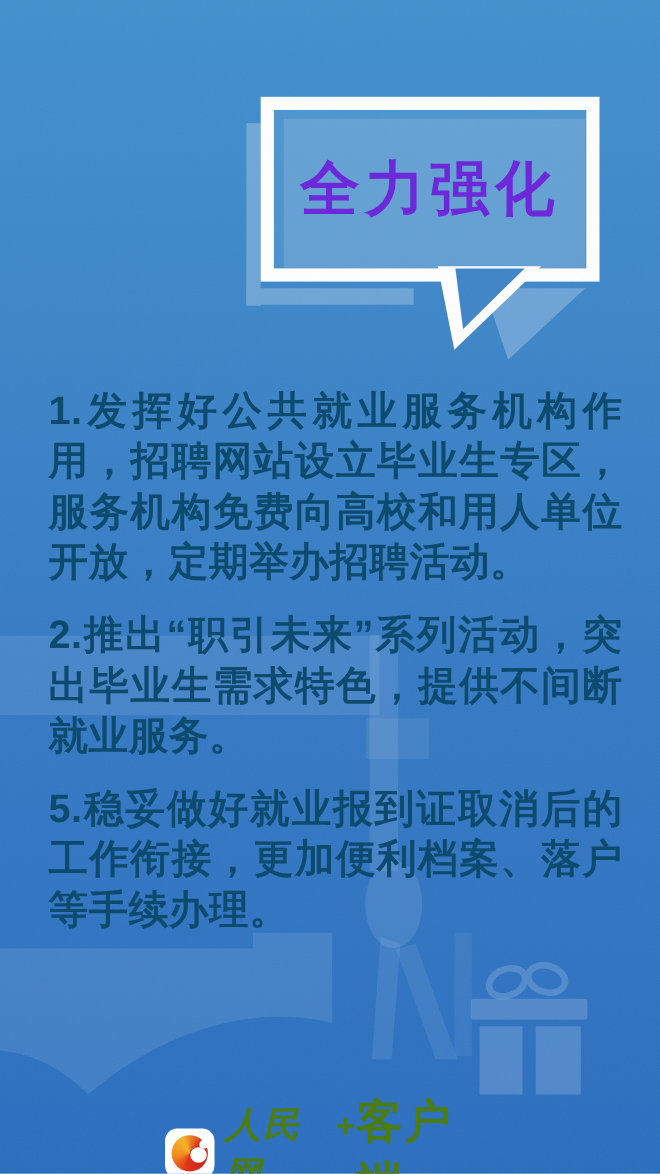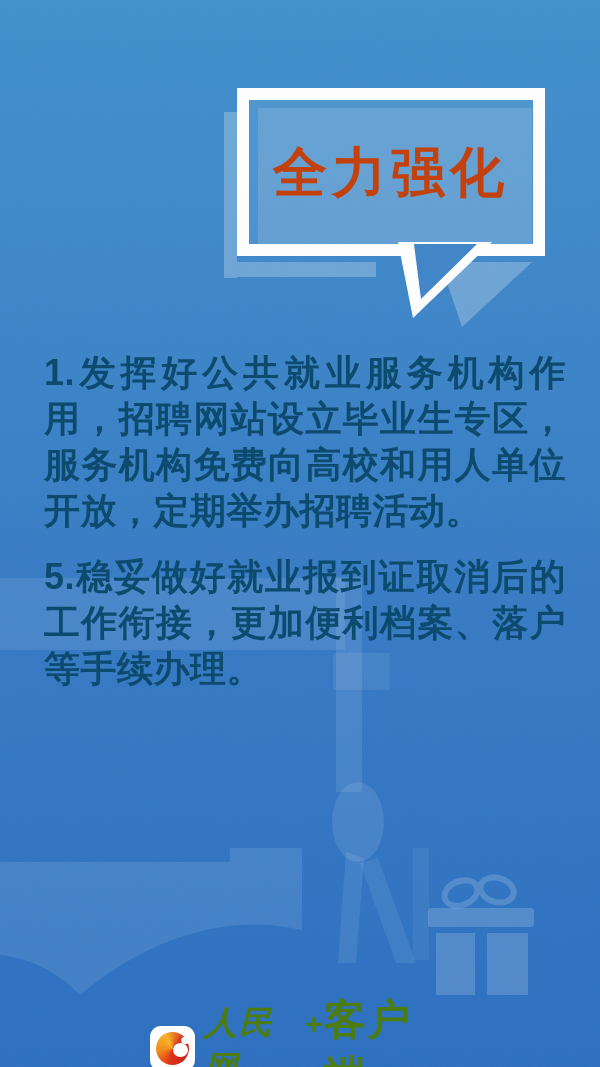--- a/index.html
+++ b/index.html
@@ -5,21 +5,21 @@
   html,body{margin:0;padding:0;}
   body{
     width:600px;height:1067px;position:relative;overflow:hidden;
     font-family:"Liberation Sans","DejaVu Sans",sans-serif;
     background:linear-gradient(180deg,#4190cc 0%,#3c85c8 30%,#3579c4 60%,#2b6fc0 100%);
   }
   .deco{position:absolute;inset:0;pointer-events:none;}
   .bubble-text{
     position:absolute;left:237px;top:88px;width:308px;height:168px;
     display:flex;flex-direction:column;align-items:center;justify-content:center;
-    color:#c2410c;font-weight:bold;font-size:54px;line-height:67px;letter-spacing:5px;
+    color:#6d28d9;font-weight:bold;font-size:54px;line-height:67px;letter-spacing:5px;
     text-align:center;z-index:3;
   }
   .body-text{
     position:absolute;left:44px;top:350px;width:522px;z-index:3;color:#0c4a6e;
   }
   .body-text p{
     margin:0 0 20px 0;font-size:36px;line-height:46px;font-weight:bold;
     letter-spacing:0.5px;text-align:justify;
   }
   .footer{
@@ -99,20 +99,21 @@
     </filter>
   <rect width="600" height="1067" filter="url(#grain)" opacity="0.05"></rect>
 </svg>
 
 <div class="bubble-text">
   <span>全力强化</span>
 </div>
 
 <div class="body-text">
   <p>1.发挥好公共就业服务机构作用，招聘网站设立毕业生专区，服务机构免费向高校和用人单位开放，定期举办招聘活动。</p>
+  <p>2.推出“职引未来”系列活动，突出毕业生需求特色，提供不间断就业服务。</p>
   <p>5.稳妥做好就业报到证取消后的工作衔接，更加便利档案、落户等手续办理。</p>
 </div>
 
 <div class="footer">
   <div class="logo-badge">
     <div class="logo-swirl">
       <div class="logo-swirl-hole"></div>
       <div class="logo-swirl-notch"></div>
     </div>
   </div>

